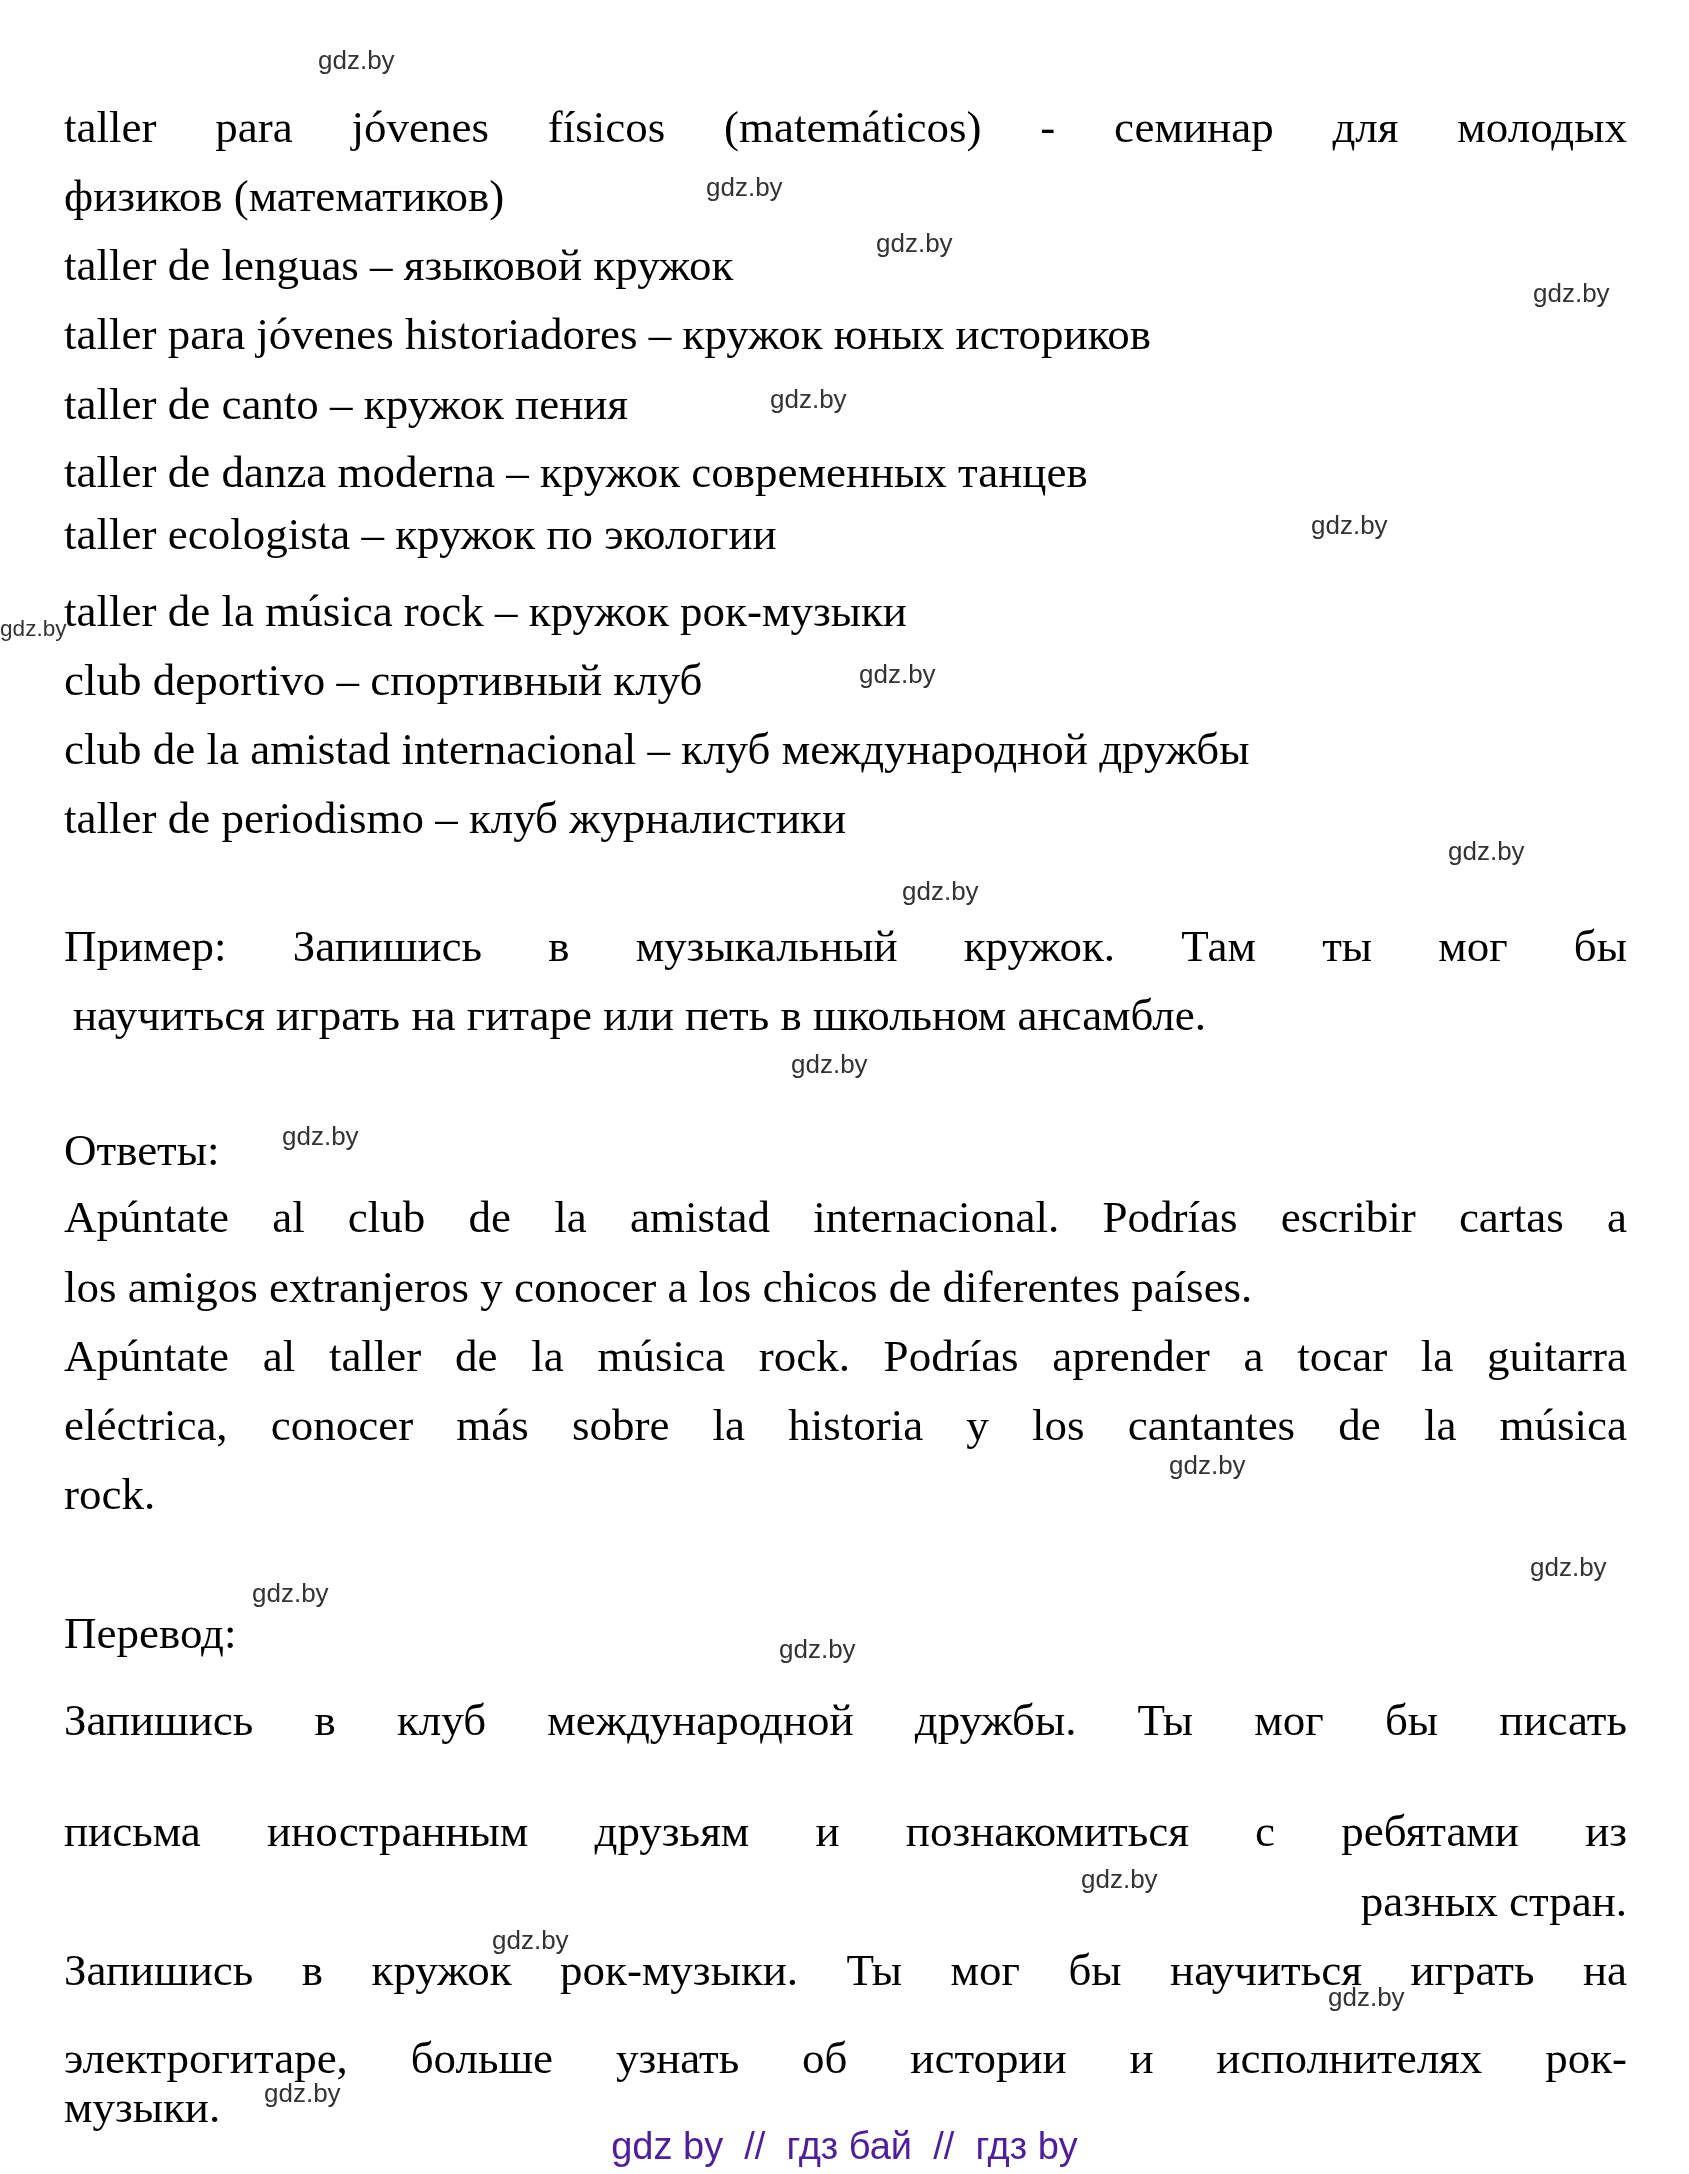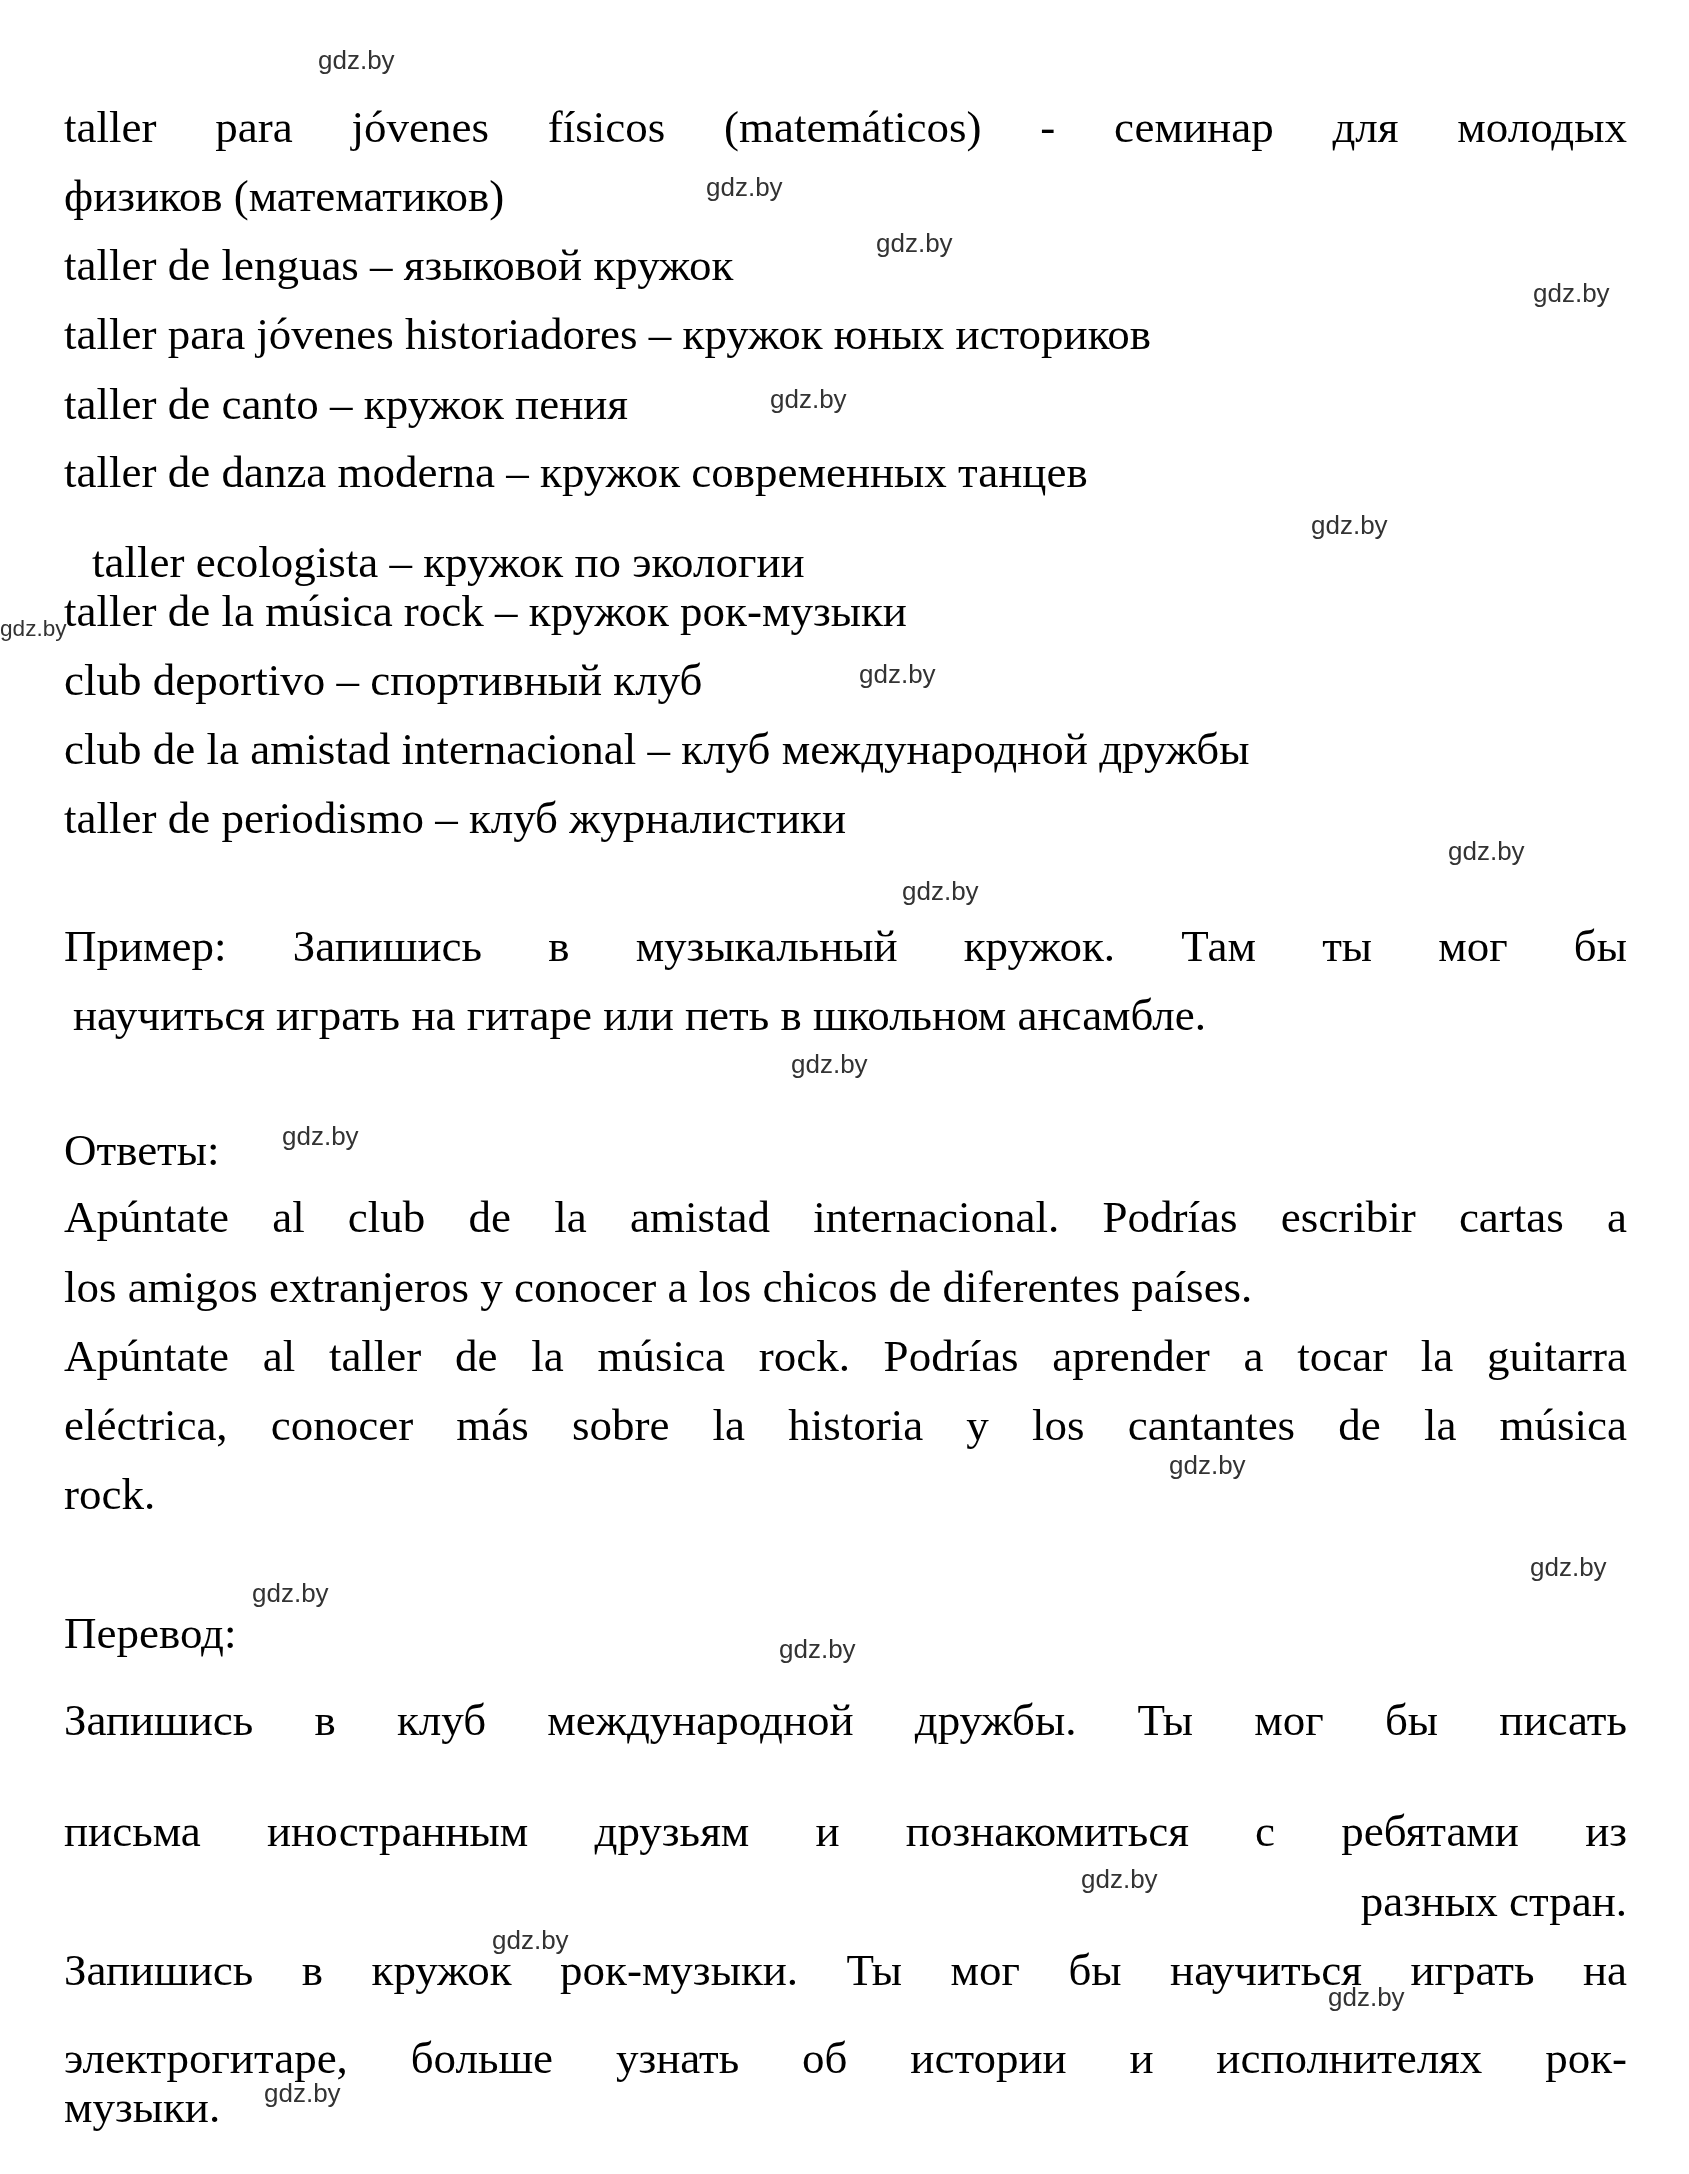--- a/index.html
+++ b/index.html
@@ -45,21 +45,21 @@
 
 <div class="page">
 
   <div>
       <div class="line just" style="top: 99px;">taller para jóvenes físicos (matemáticos) - семинар для молодых</div>
       <div class="line" style="top: 168px;">физиков (математиков)</div>
       <div class="line" style="top: 237px;">taller de lenguas – языковой кружок</div>
       <div class="line" style="top: 306px;">taller para jóvenes historiadores – кружок юных историков</div>
       <div class="line" style="top: 376px;">taller de canto – кружок пения</div>
       <div class="line" style="top: 444px;">taller de danza moderna – кружок современных танцев</div>
-      <div class="line" style="top: 534px; margin-left: 28px;">taller ecologista – кружок по экологии</div>
+      <div class="line" style="top: 506px;">taller ecologista – кружок по экологии</div>
       <div class="line" style="top: 583px;">taller de la música rock – кружок рок-музыки</div>
       <div class="line" style="top: 652px;">club deportivo – спортивный клуб</div>
       <div class="line" style="top: 721px;">club de la amistad internacional – клуб международной дружбы</div>
       <div class="line" style="top: 790px;">taller de periodismo – клуб журналистики</div>
       <div class="line just" style="top: 918px;">Пример: Запишись в музыкальный кружок. Там ты мог бы</div>
       <div class="line" style="top: 987px; margin-left: 9px;">научиться играть на гитаре или петь в школьном ансамбле.</div>
       <div class="line" style="top: 1122px;">Ответы:</div>
       <div class="line just" style="top: 1189px;">Apúntate al club de la amistad internacional. Podrías escribir cartas a</div>
       <div class="line" style="top: 1259px;">los amigos extranjeros y conocer a los chicos de diferentes países.</div>
       <div class="line just" style="top: 1328px;">Apúntate al taller de la música rock. Podrías aprender a tocar la guitarra</div>
@@ -67,20 +67,21 @@
       <div class="line" style="top: 1466px;">rock.</div>
       <div class="line" style="top: 1605px;">Перевод:</div>
       <div class="line just" style="top: 1692px;">Запишись в клуб международной дружбы. Ты мог бы писать</div>
       <div class="line just" style="top: 1803px;">письма иностранным друзьям и познакомиться с ребятами из</div>
       <div class="line" style="top: 1873px; text-align: right;">разных стран.</div>
       <div class="line just" style="top: 1942px;">Запишись в кружок рок-музыки. Ты мог бы научиться играть на</div>
       <div class="line just" style="top: 2010px; margin-top: 20px;">электрогитаре, больше узнать об истории и исполнителях рок-</div>
       <div class="line" style="top: 2079px;">музыки.</div>
     </div>
 
+  <div class="footer" style="color: rgb(79, 30, 155);">gdz by  //  гдз бай  //  гдз by</div>
 <span class="wm" style="left: 318px; top: 45px; color: rgb(51, 51, 51);">gdz.by</span>
     <span class="wm" style="left: 706px; top: 172px; color: rgb(51, 51, 51);">gdz.by</span>
     <span class="wm" style="left: 876px; top: 228px; color: rgb(51, 51, 51);">gdz.by</span>
     <span class="wm" style="left: 1533px; top: 278px; color: rgb(51, 51, 51);">gdz.by</span>
     <span class="wm" style="left: 770px; top: 384px; color: rgb(51, 51, 51);">gdz.by</span>
     <span class="wm" style="left: 1311px; top: 510px; color: rgb(51, 51, 51);">gdz.by</span>
     <span class="wm" style="left: 0px; top: 614px; color: rgb(51, 51, 51); font-size: 22.6px;">gdz.by</span>
     <span class="wm" style="left: 859px; top: 659px; color: rgb(51, 51, 51);">gdz.by</span>
     <span class="wm" style="left: 1448px; top: 836px; color: rgb(51, 51, 51);">gdz.by</span>
     <span class="wm" style="left: 902px; top: 876px; color: rgb(51, 51, 51);">gdz.by</span>

